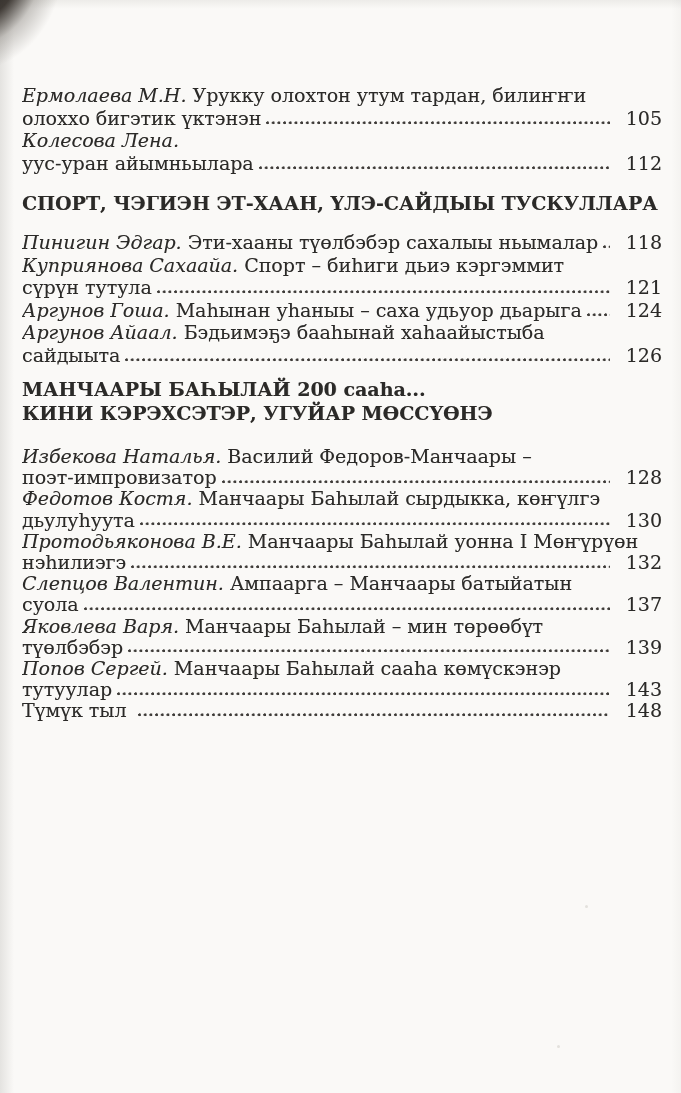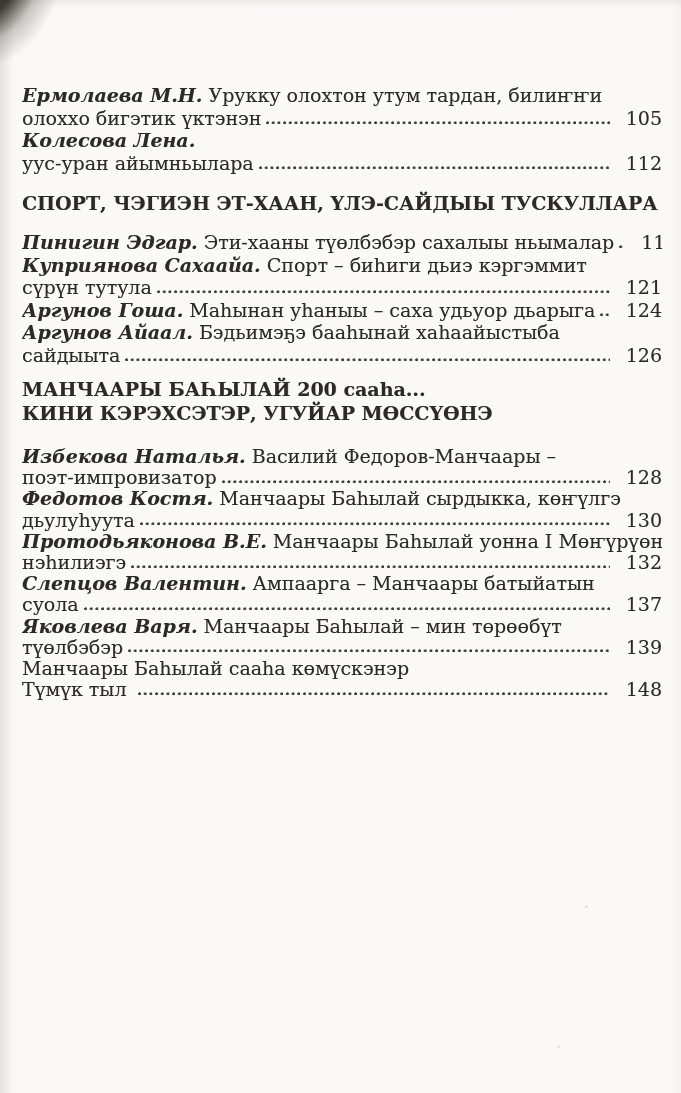--- a/index.html
+++ b/index.html
@@ -30,21 +30,21 @@
 
   .toc-block { position: absolute; left: 22px; width: 640px; }
   .row {
     display: flex; align-items: baseline;
     white-space: pre; overflow: hidden;
     font-size: 19px;
     height: 22.6px; line-height: 22.6px;
     text-shadow: 0.25px 0.25px 0.35px rgba(55,50,45,0.35);
   }
   .tight .row { height: 21.2px; line-height: 21.2px; align-items: center; }
-  .author { font-style: italic; margin-right: 6px; flex: none; font-weight: bold; }
+  .author { font-style: italic; margin-right: 6px; flex: none; }
   .entry-text { flex: none; }
   .leader {
     flex: 1 1 auto; align-self: flex-end;
     height: 6px; margin: 0 4px 3.5px 5px; min-width: 6px;
     background-image: radial-gradient(circle at 1.6px 2.8px, #3e3b38 1.15px, rgba(0,0,0,0) 1.75px);
     background-size: 5.7px 6px;
     background-repeat: repeat-x;
   }
   .pagenum { flex: none; margin-left: 12px; }
 
@@ -94,17 +94,18 @@
     <div class="row"><span class="author">Избекова Наталья.</span><span class="entry-text">Василий Федоров-Манчаары –</span></div>
     <div class="row"><span class="entry-text">поэт-импровизатор</span><span class="leader"></span><span class="pagenum">128</span></div>
     <div class="row"><span class="author">Федотов Костя.</span><span class="entry-text">Манчаары Баһылай сырдыкка, көҥүлгэ</span></div>
     <div class="row"><span class="entry-text">дьулуһуута</span><span class="leader"></span><span class="pagenum">130</span></div>
     <div class="row"><span class="author">Протодьяконова В.Е.</span><span class="entry-text">Манчаары Баһылай уонна I Мөҥүрүөн</span></div>
     <div class="row"><span class="entry-text">нэһилиэгэ</span><span class="leader"></span><span class="pagenum">132</span></div>
     <div class="row"><span class="author">Слепцов Валентин.</span><span class="entry-text">Ампаарга – Манчаары батыйатын</span></div>
     <div class="row"><span class="entry-text">суола</span><span class="leader"></span><span class="pagenum">137</span></div>
     <div class="row"><span class="author">Яковлева Варя.</span><span class="entry-text">Манчаары Баһылай – мин төрөөбүт</span></div>
     <div class="row"><span class="entry-text">түөлбэбэр</span><span class="leader"></span><span class="pagenum">139</span></div>
-    <div class="row"><span class="entry-text">Манчаары Баһылай сааһа көмүскэнэр</span></div>
+    <div class="row"><span class="author">Попов Сергей.</span><span class="entry-text">Манчаары Баһылай сааһа көмүскэнэр</span></div>
+    <div class="row"><span class="entry-text">тутуулар</span><span class="leader"></span><span class="pagenum">143</span></div>
     <div class="row"><span class="entry-text">Түмүк тыл </span><span class="leader"></span><span class="pagenum">148</span></div>
   </div>
 
 </div>
 
 </body></html>

